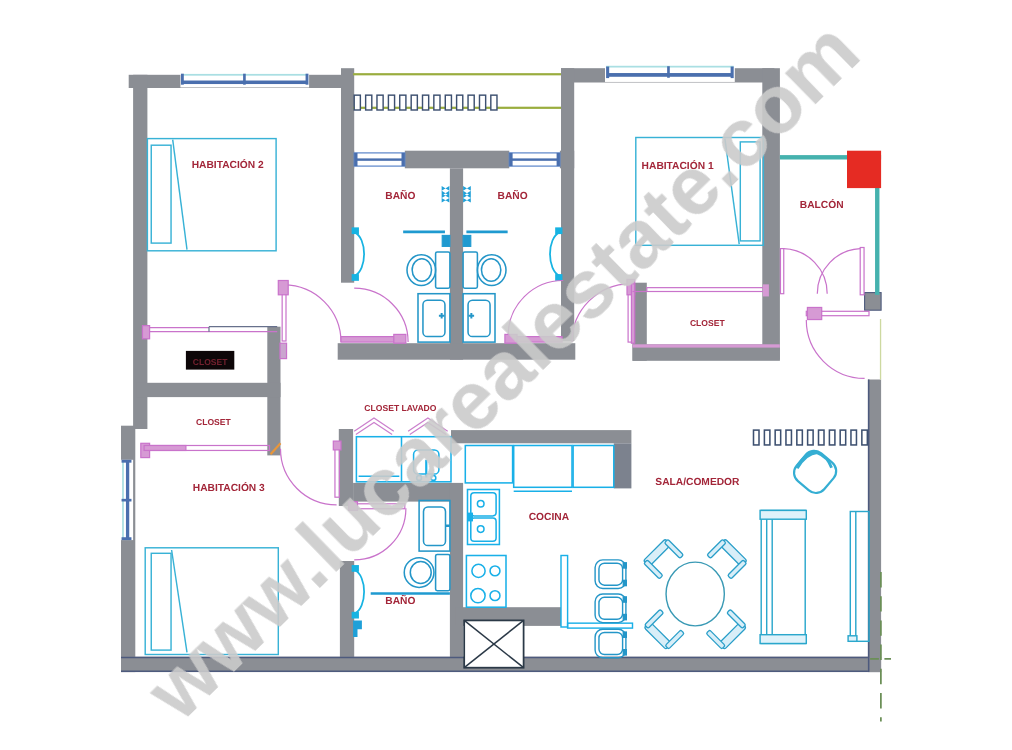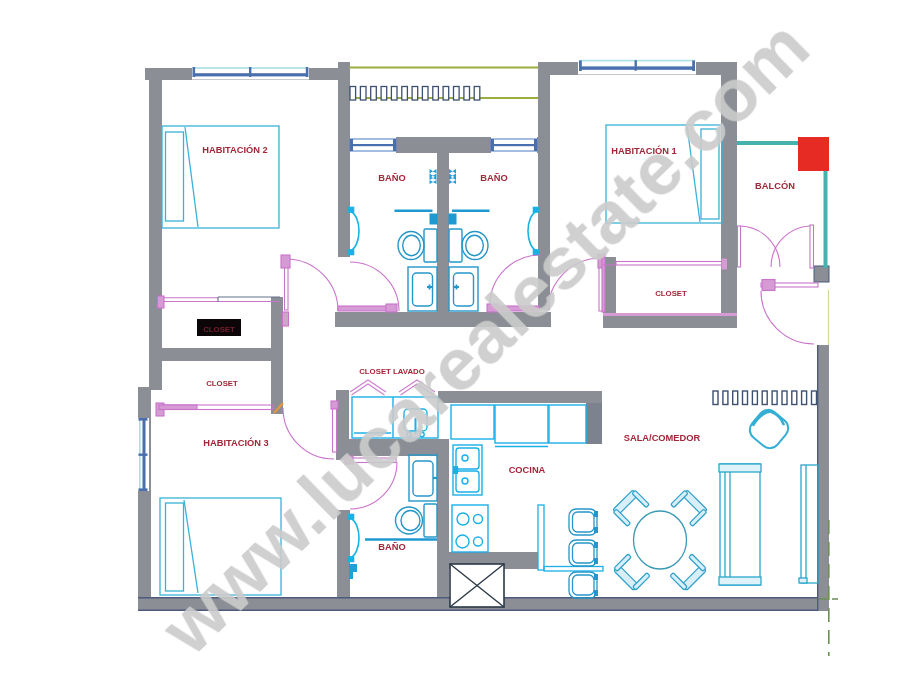--- a/index.html
+++ b/index.html
@@ -1,18 +1,18 @@
 <!DOCTYPE html>
 <html><head>
 <meta charset="utf-8">
 <title>Floorplan</title>
 <style>
   html,body{margin:0;padding:0;background:#ffffff;}
   #page{position:relative;width:880px;height:682px;background:#f97316;overflow:hidden;
-        font-family:"Liberation Sans", sans-serif;margin-left:28px;}
+        font-family:"Liberation Sans", sans-serif;}
   svg text{font-family:"Liberation Sans", sans-serif;}
 </style>
 </head>
 <body>
 <div id="page">
 <svg width="920" height="682" viewBox="0 0 920 682">
 <defs>
 <filter id="soft" x="-5%" y="-5%" width="110%" height="110%">
           <feGaussianBlur stdDeviation="0.7"></feGaussianBlur>
         </filter>

